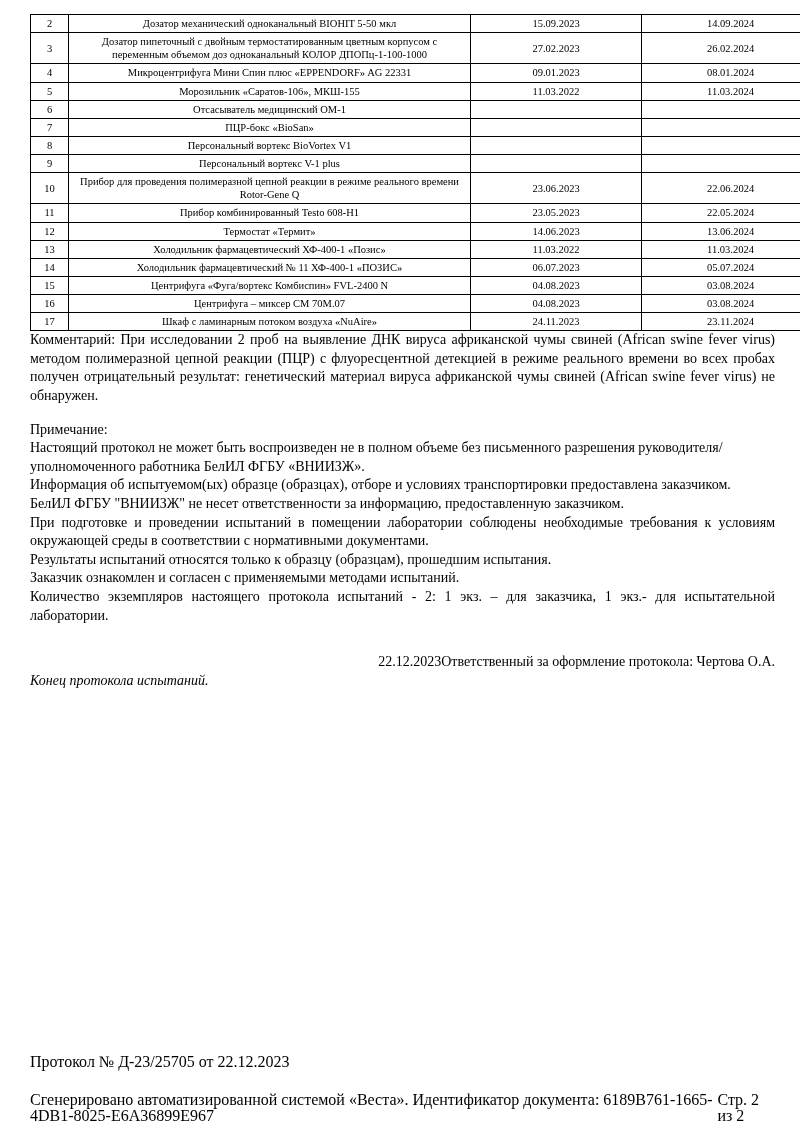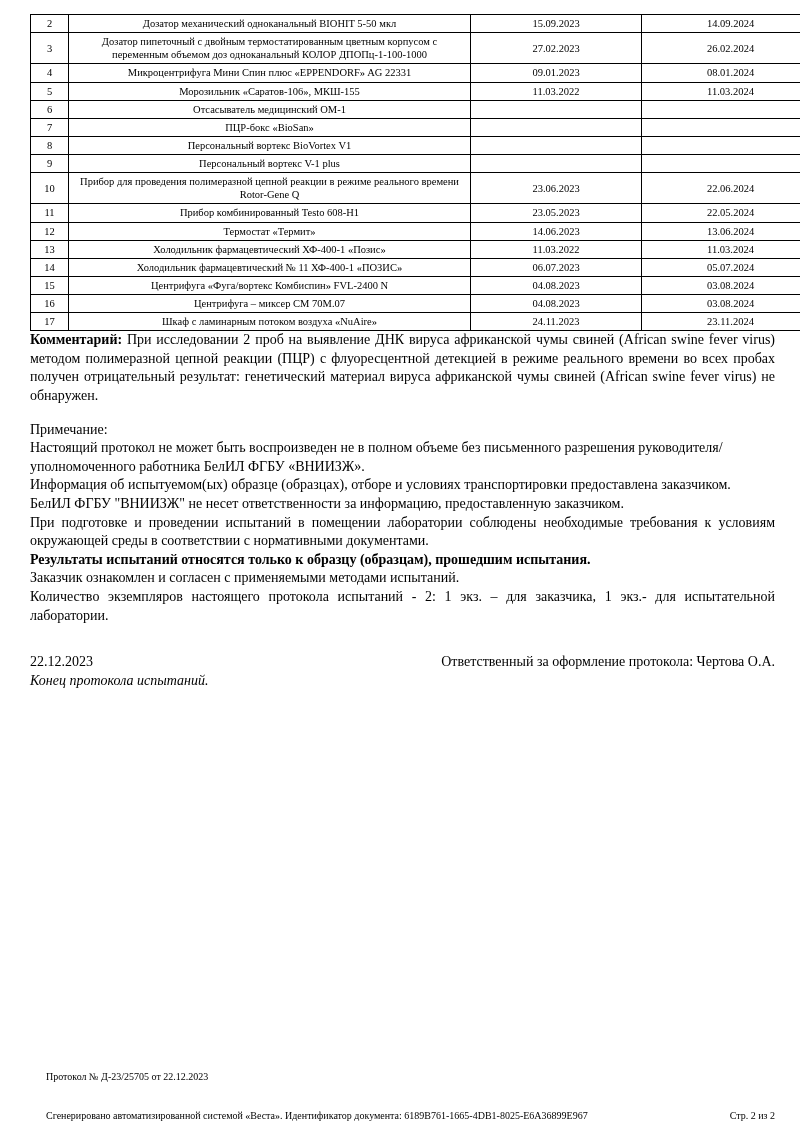--- a/index.html
+++ b/index.html
@@ -10,28 +10,28 @@
   }
   table.equip{border-collapse:collapse;width:745px;table-layout:fixed;
     font-size:10.5px;line-height:1.25;}
   table.equip td{border:1px solid #000;padding:2px 5px;vertical-align:middle;}
   td.c-num{width:27px;text-align:center;padding:2px 1px;}
   td.c-name{width:391px;text-align:center;}
   td.c-date1{width:160px;text-align:center;}
   td.c-date2{width:167px;text-align:center;}
   p.body{font-size:14px;line-height:18.6px;margin:0;}
   .comment{margin-top:9px;text-align:justify;}
-  .b{font-weight:bold;}
+  .b{font-weight:normal;}
   .justify{text-align:justify;}
   .notes{margin-top:15px;}
-  .sig-row{margin-top:28px;display:flex;justify-content:space-between;
+  .sig-row{margin-top:28px;display:flex;justify-content:flex-end;
     font-size:14px;line-height:18.6px;}
   .end-line{margin-top:3px;font-size:15px;font-style:italic;}
-  .footer{position:absolute;left:46px;right:25px;bottom:9px;
-    font-size:10px;line-height:15.5px;}
+  .footer{position:absolute;left:30px;right:25px;bottom:9px;
+    font-size:16px;line-height:15.5px;}
   .footer-line2{display:flex;justify-content:space-between;margin-top:23px;}
 </style>
 </head>
 <body>
 
 <div class="page">
 
   <table class="equip">
     <tbody>
         <tr>

